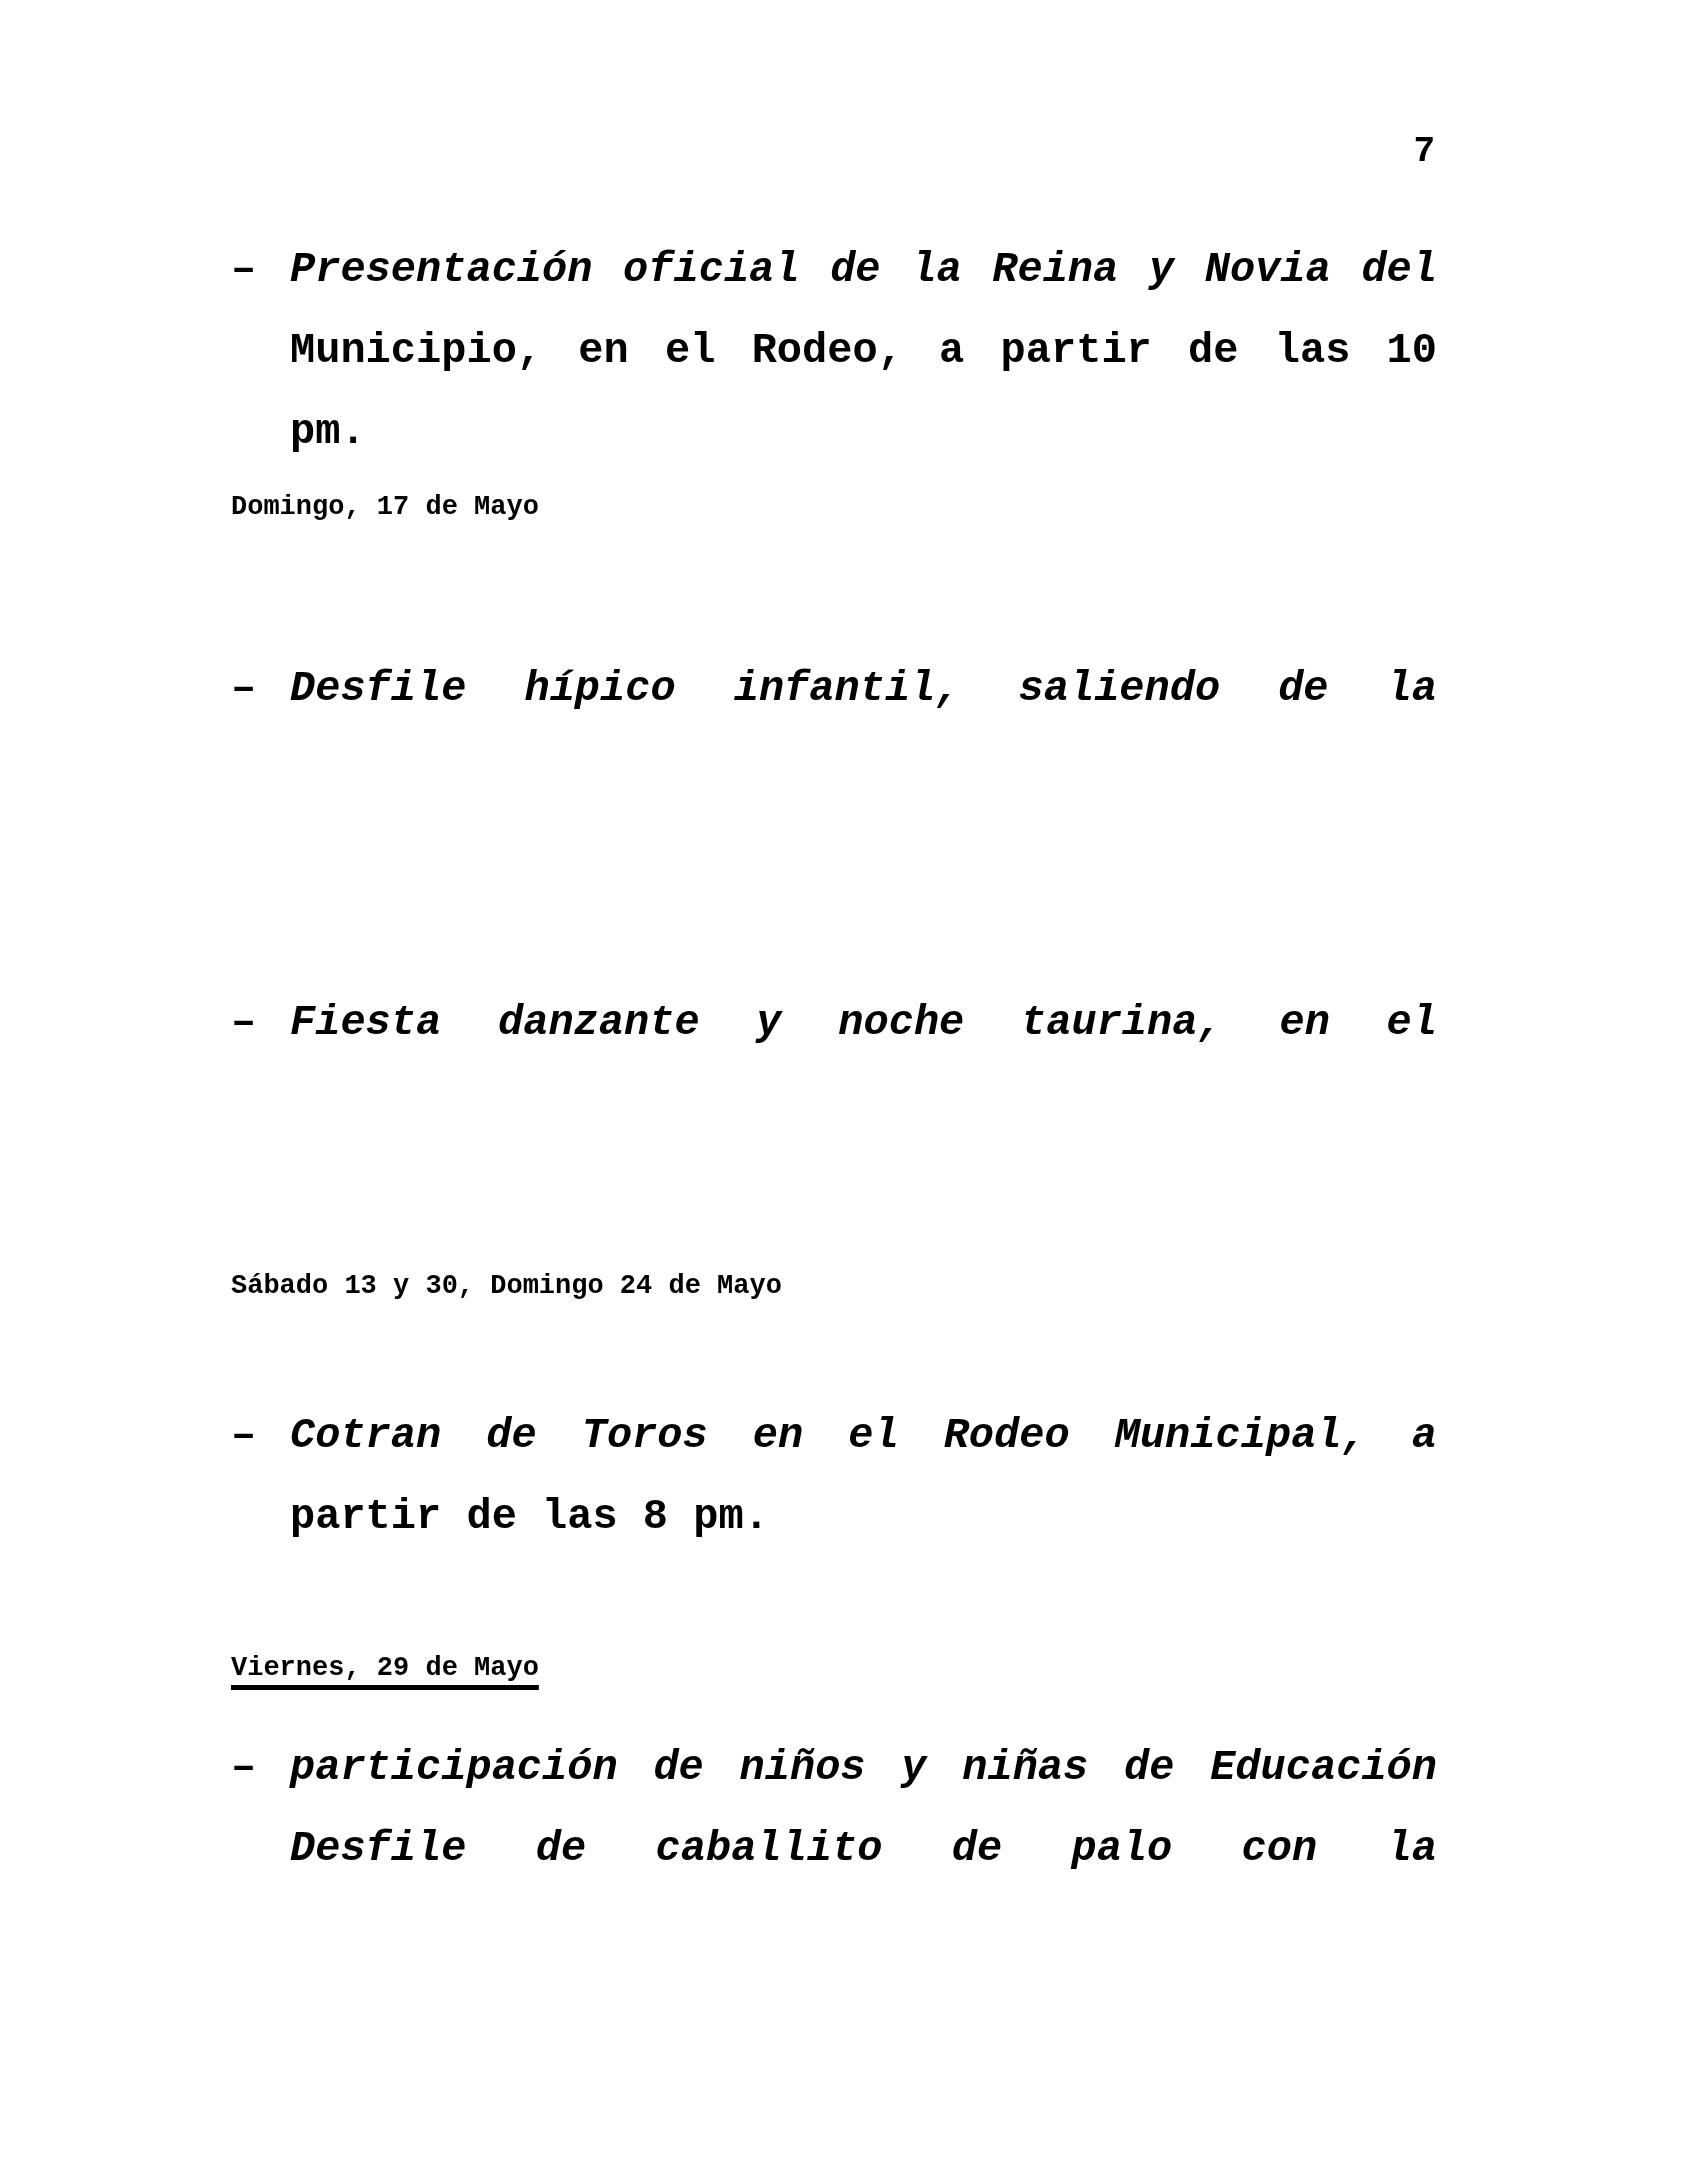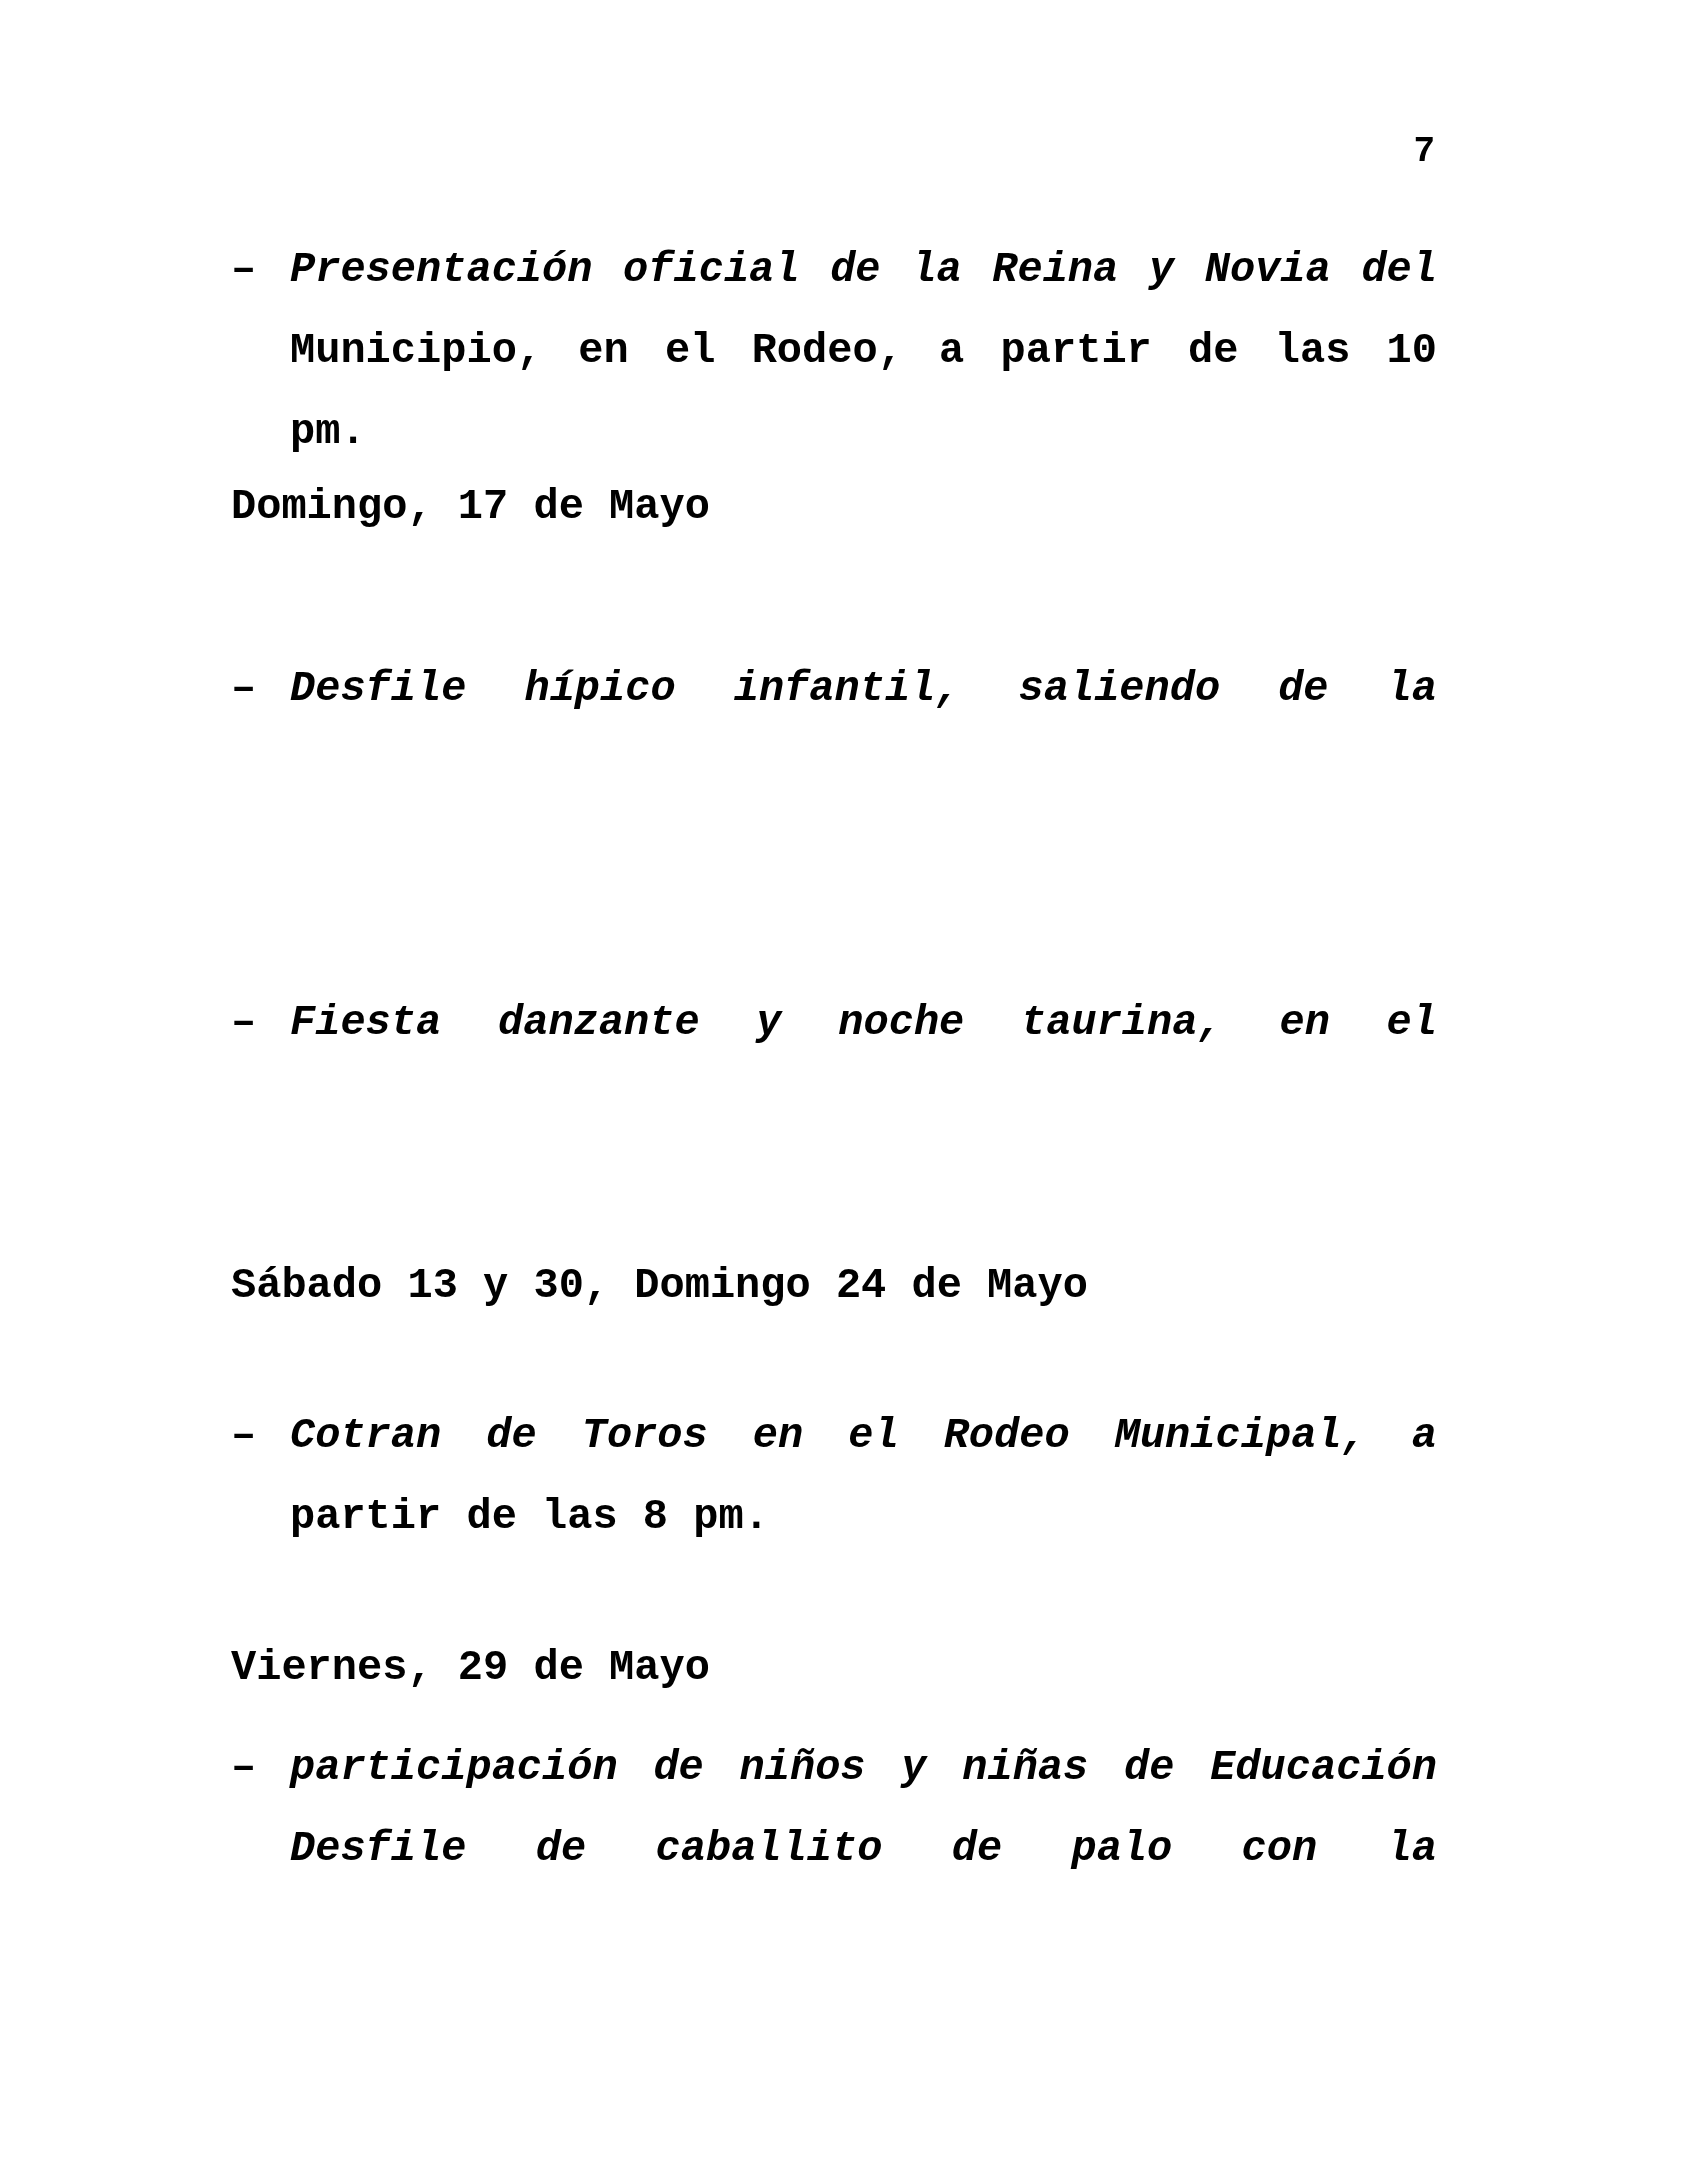--- a/index.html
+++ b/index.html
@@ -2,22 +2,22 @@
 <html><head>
   <meta charset="utf-8">
   <style>
     html, body { margin: 0; padding: 0; background: #ffffff; }
     body { width: 1683px; height: 2178px; position: relative; overflow: hidden;
            font-family: "Liberation Mono", "DejaVu Sans Mono", monospace; color: #000; font-weight: bold; }
     .page-num { position: absolute; right: 248px; top: 131px; font-size: 36px; }
     .para { position: absolute; left: 231px; width: 1206px; font-size: 42px; }
     .bullet { position: relative; padding-left: 59px; line-height: 81px; text-align: justify; text-align-last: left; }
     .bullet .dash { position: absolute; left: 0; top: 0; }
-    .heading { font-size: 42px; line-height: 50px; }
-    .u { text-decoration-thickness: 5px; text-underline-offset: 10px; }
+    .heading { font-size: 27px; line-height: 50px; }
+    .u { text-decoration: underline; text-decoration-thickness: 5px; text-underline-offset: 10px; }
     .just-full { text-align-last: justify; font-style: italic; }
   </style>
 </head>
 <body>
 
 <div class="page-num">7</div>
 
 <div class="para" style="top:230px;">
   <div class="bullet">
     <span class="dash">–</span>

